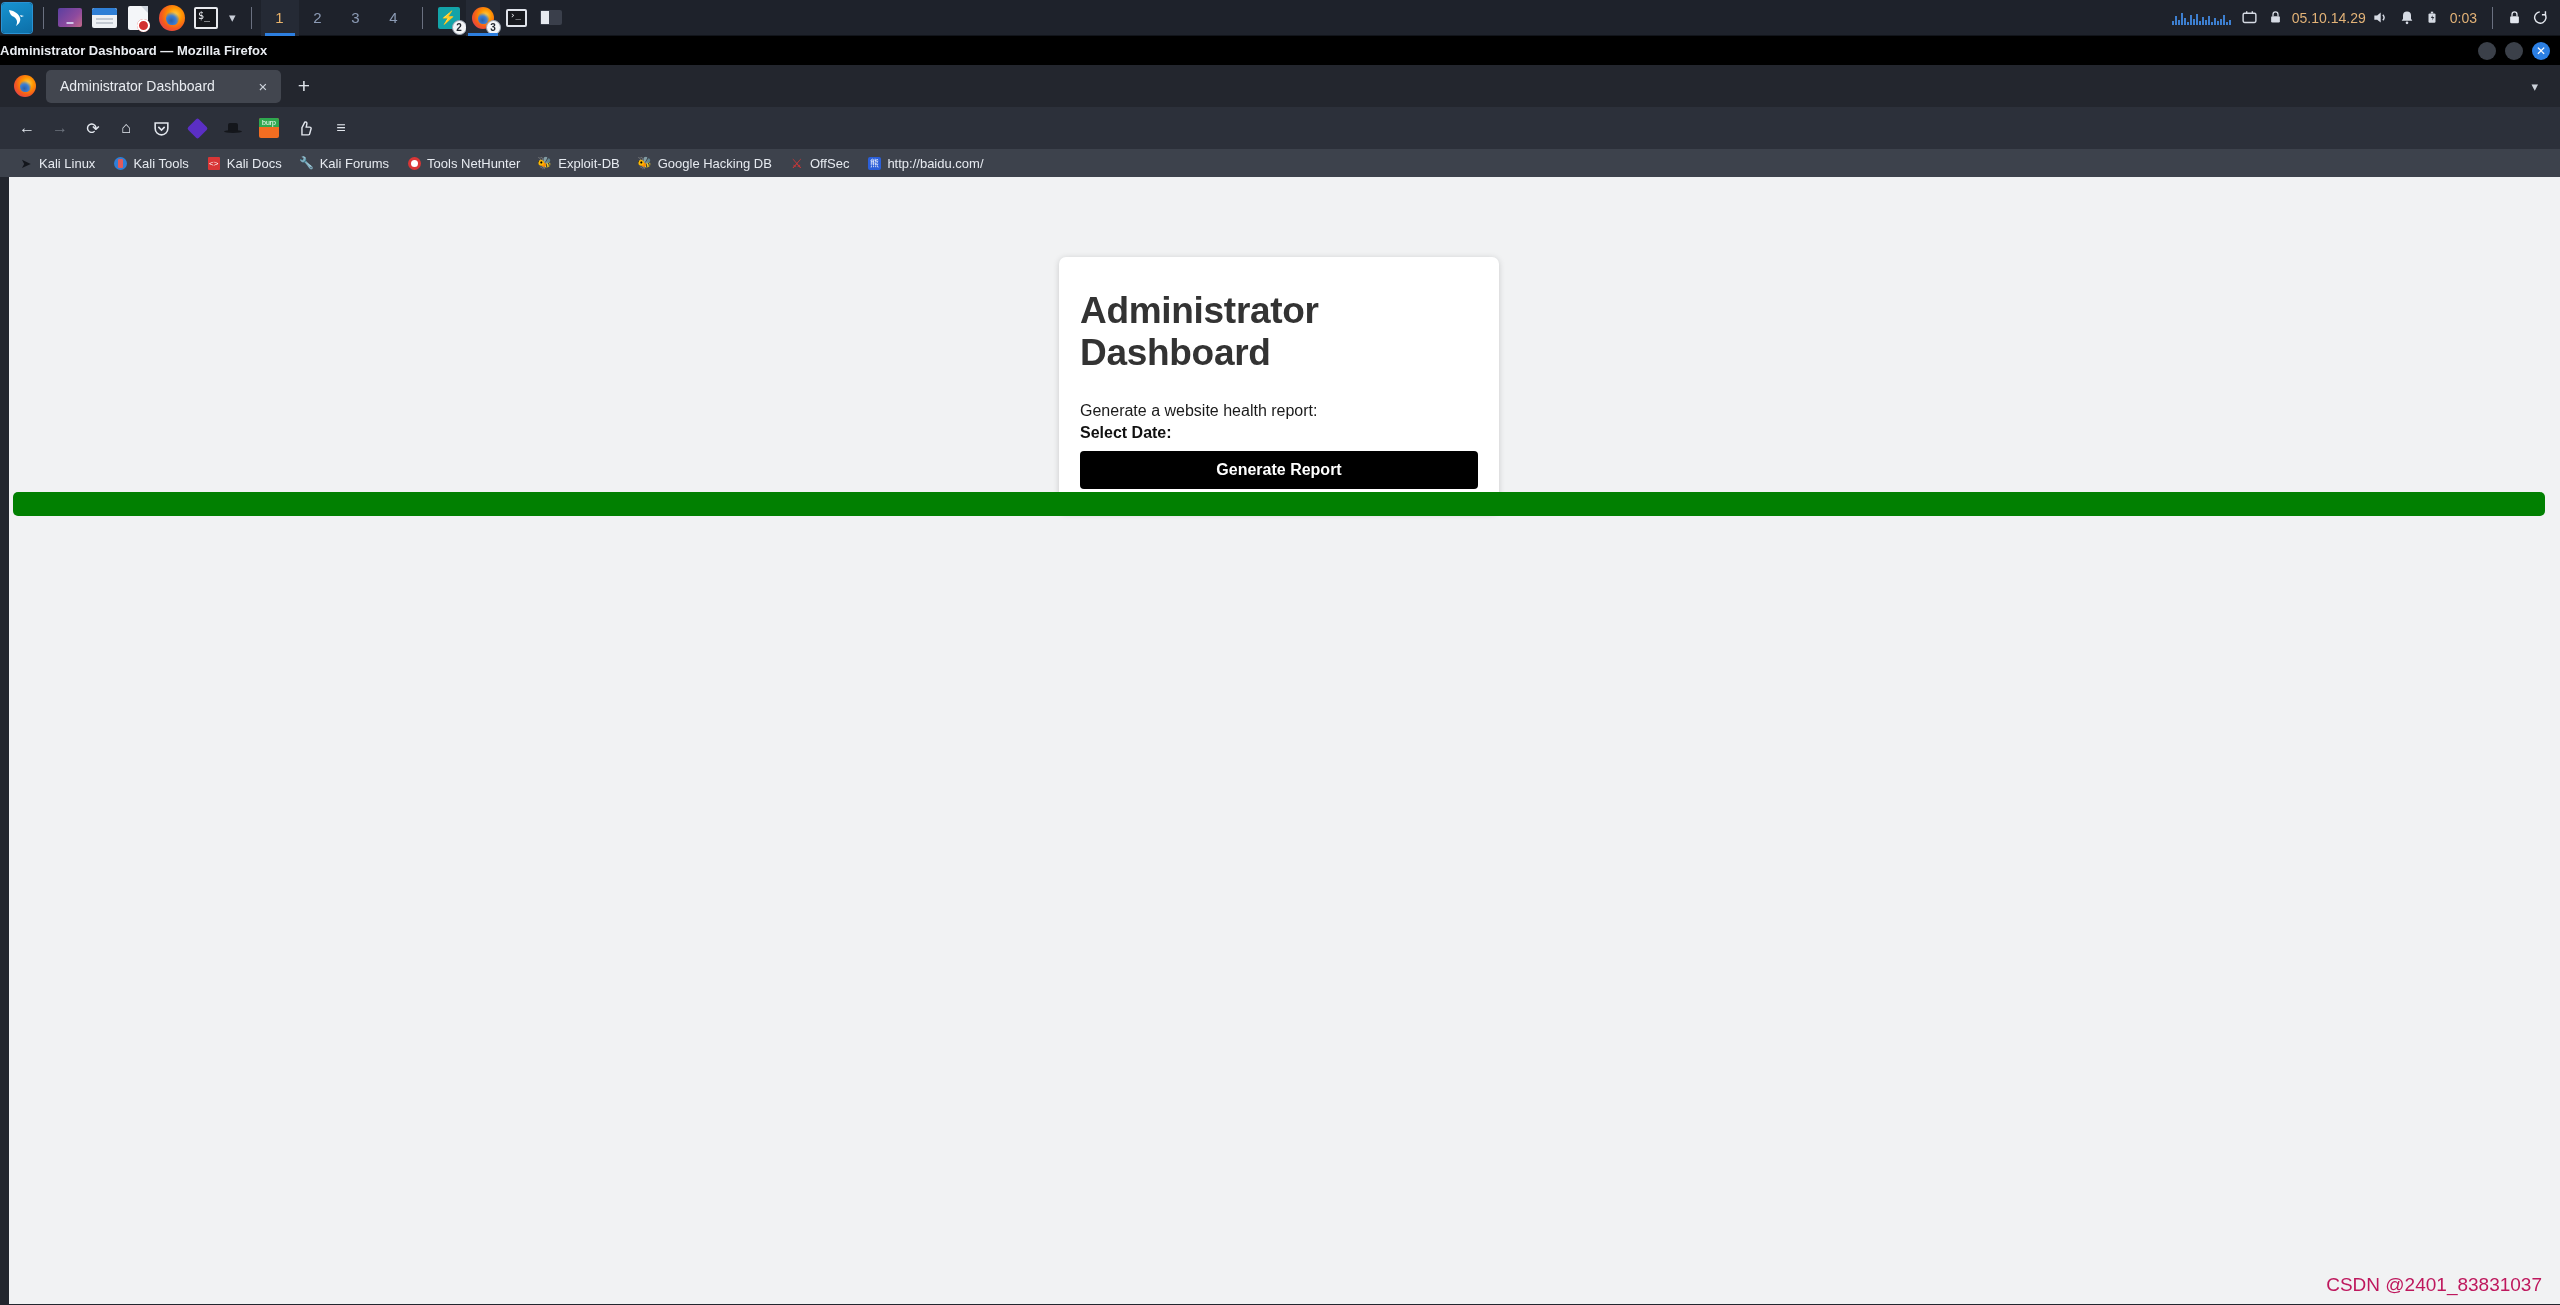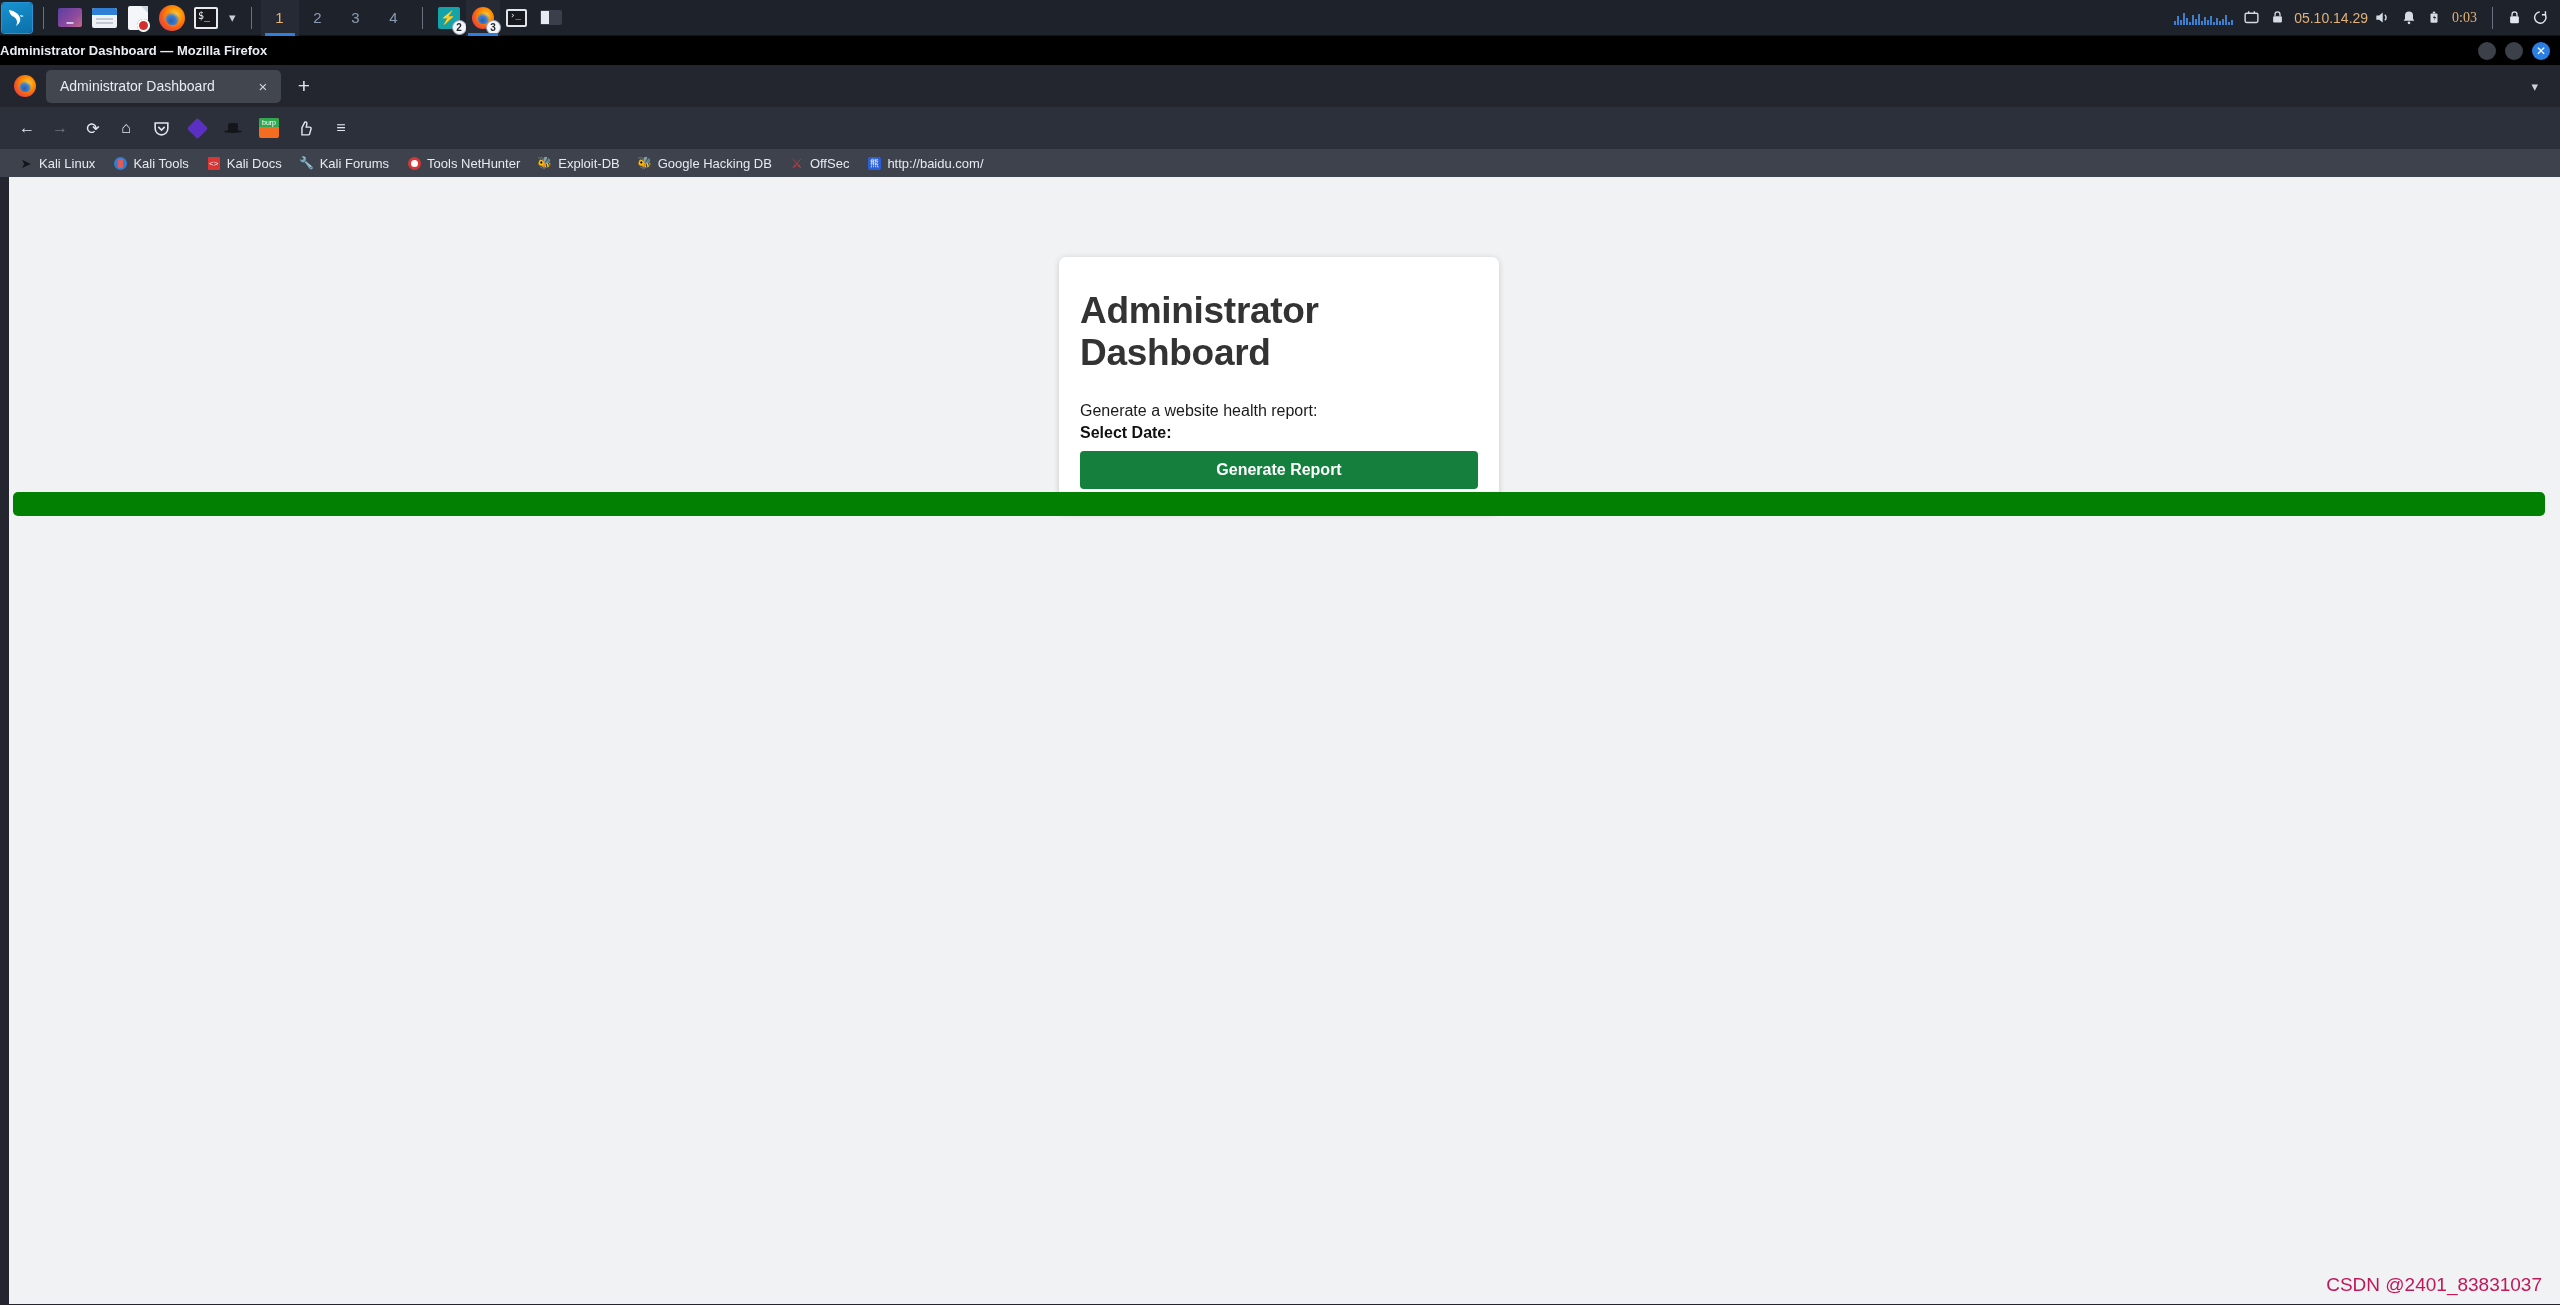--- a/index.html
+++ b/index.html
@@ -123,21 +123,21 @@
   }
   .ico-win2 {
     width: 22px; height: 15px; background: #3a3f4b; border-radius: 2px; position: relative;
   }
   .ico-win2::before {
     content: ""; position: absolute; left: 1px; top: 1px; width: 8px; height: 13px; background: #e7eaf0;
   }
 
   .tray-item { display: flex; align-items: center; height: 36px; padding: 0 5px; color: #d6dbe4; }
   .tray-ip { color: #e2b277; font-size: 14px; padding-left: 4px; }
-  .tray-clock { color: #e2b277; font-size: 14px; padding: 0 6px; font-family: Liberation Serif, serif; }
+  .tray-clock { color: #e2b277; font-size: 14px; padding: 0 6px; }
   .netgraph { display: flex; align-items: flex-end; height: 14px; gap: 1px; }
   .netgraph i { width: 2px; background: #3d7fd0; display: block; }
 
   
   #ffwin { position: absolute; top: 36px; left: 0; width: 2560px; height: 1269px; background: #23262e; }
 
   .titlebar {
     height: 29px; background: #000000;
     display: flex; align-items: center; justify-content: flex-start; position: relative;
   }
@@ -205,21 +205,21 @@
   .card h1 { font-size: 37px; color: #333333; font-weight: bold; letter-spacing: -0.3px; }
   .card .subtitle { font-size: 16px; color: #1a1a1a; margin-top: 28px; }
   .card .field-label { font-size: 16px; color: #111111; font-weight: bold; margin-top: 4px; }
   .date-input {
     margin-top: 8px; height: 37px; border: 1px solid #b8bcc2; border-radius: 4px;
     background: #fff; display: flex; align-items: center; padding: 0 10px;
   }
   .date-input .dval { font-size: 17px; color: #1b1b1b; font-family: "DejaVu Sans", sans-serif; letter-spacing: 0.3px; }
   .date-input .cal { margin-left: auto; width: 17px; height: 17px; }
   .gen-btn {
-    margin-top: 9px; height: 38px; background: #15803d; border-radius: 4px;
+    margin-top: 9px; height: 38px; background: #000000; border-radius: 4px;
     display: flex; align-items: center; justify-content: center;
     color: #ffffff; font-size: 16px; font-weight: bold;
   }
   .alert-bar {
     position: absolute; left: 13px; top: 315px; width: 2532px; height: 24px;
     background: #018001; border-radius: 5px;
   }
   .watermark {
     position: absolute; right: 18px; bottom: 8px;
     color: #be185d; font-size: 19px; font-family: "Liberation Sans", sans-serif;

